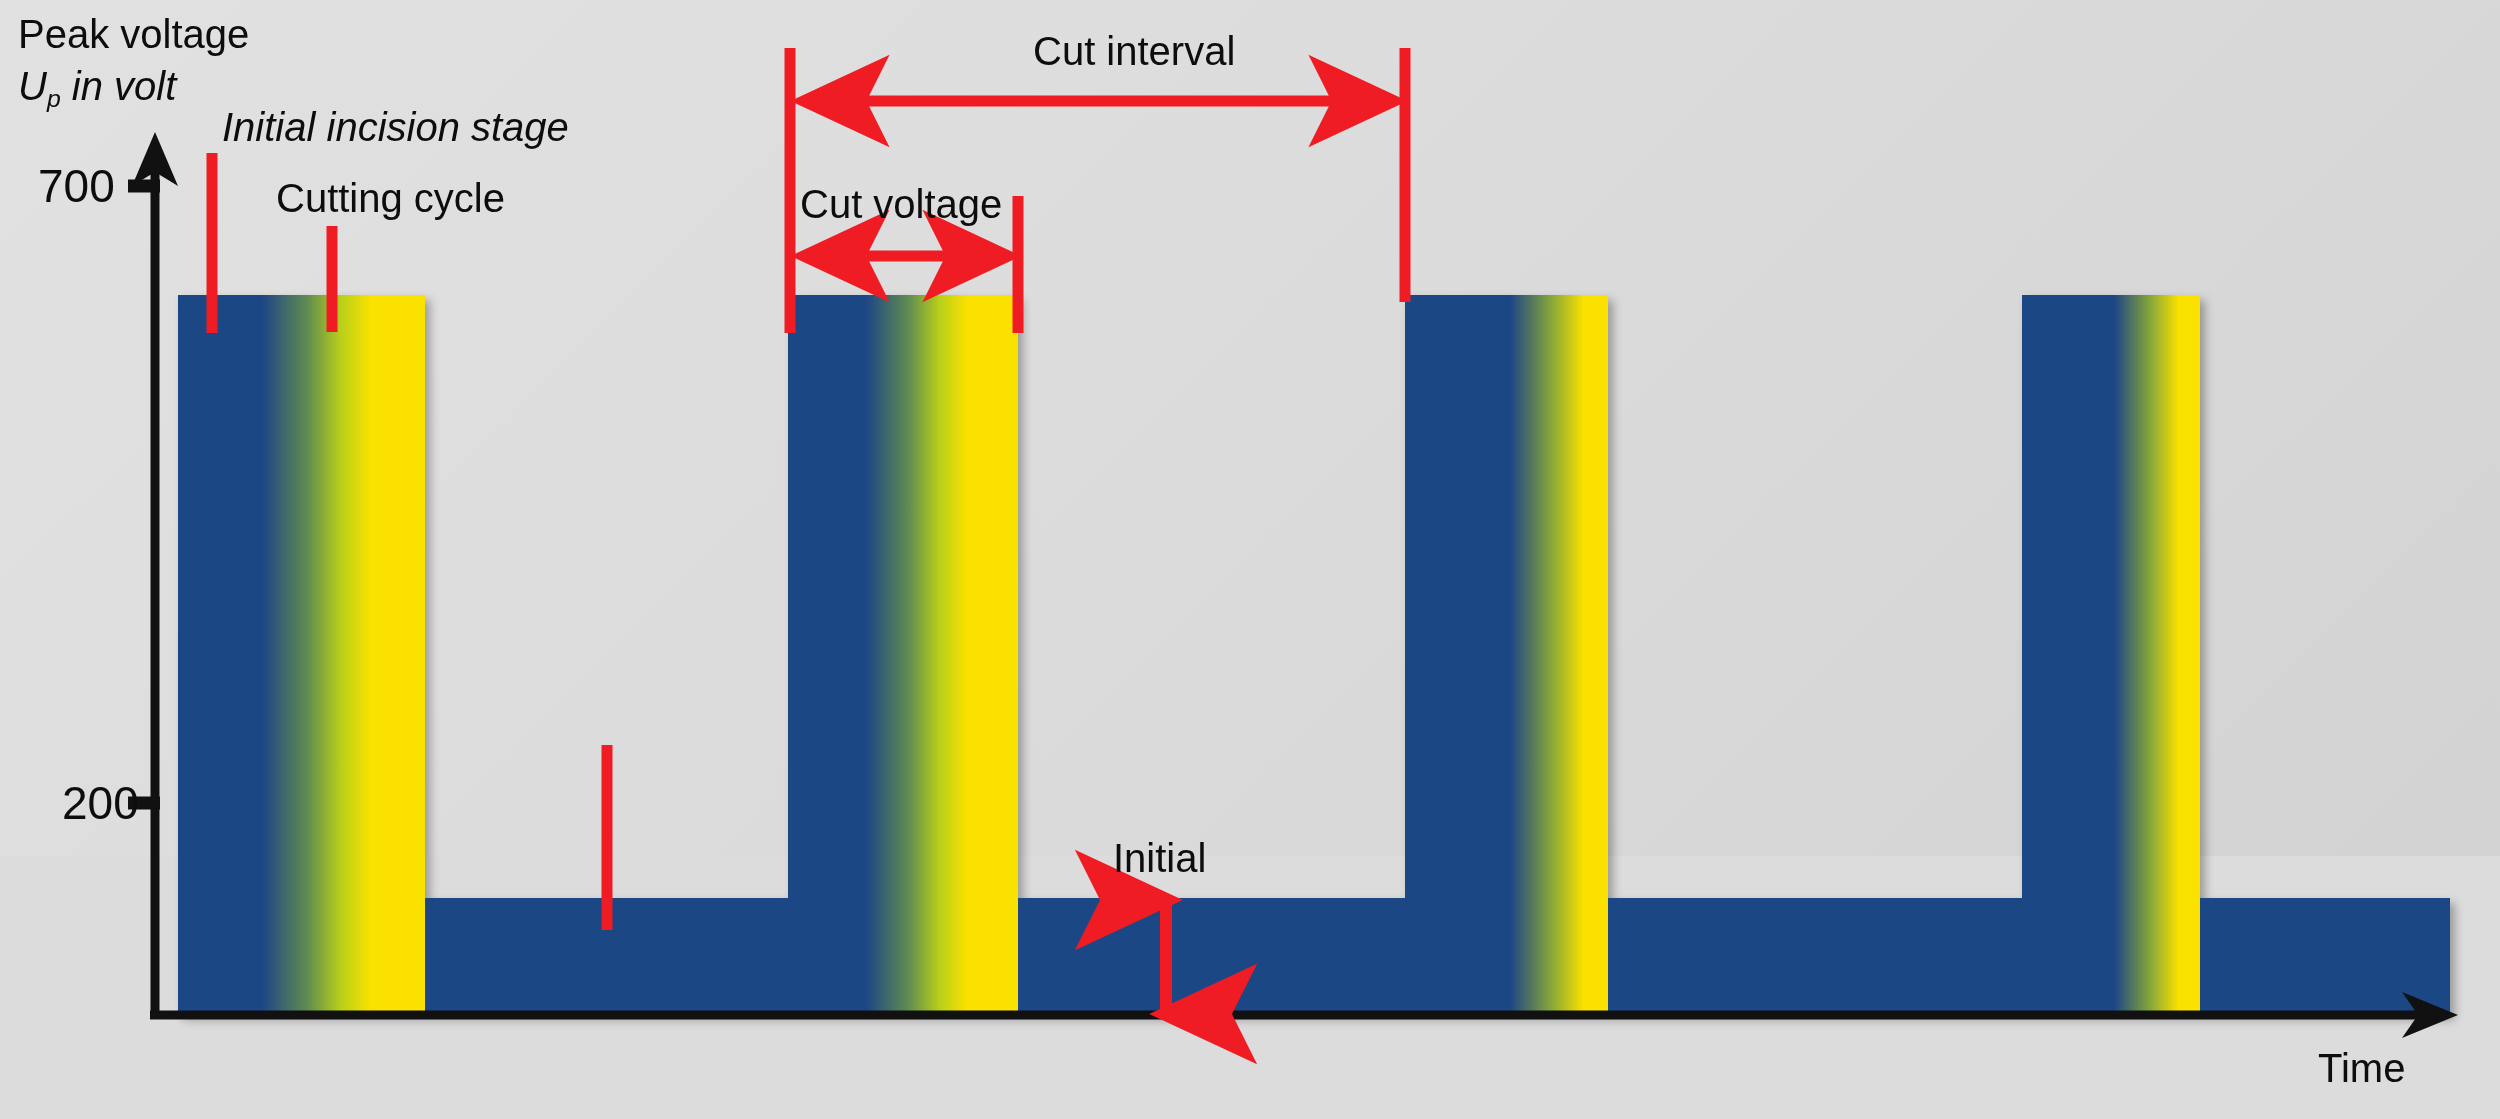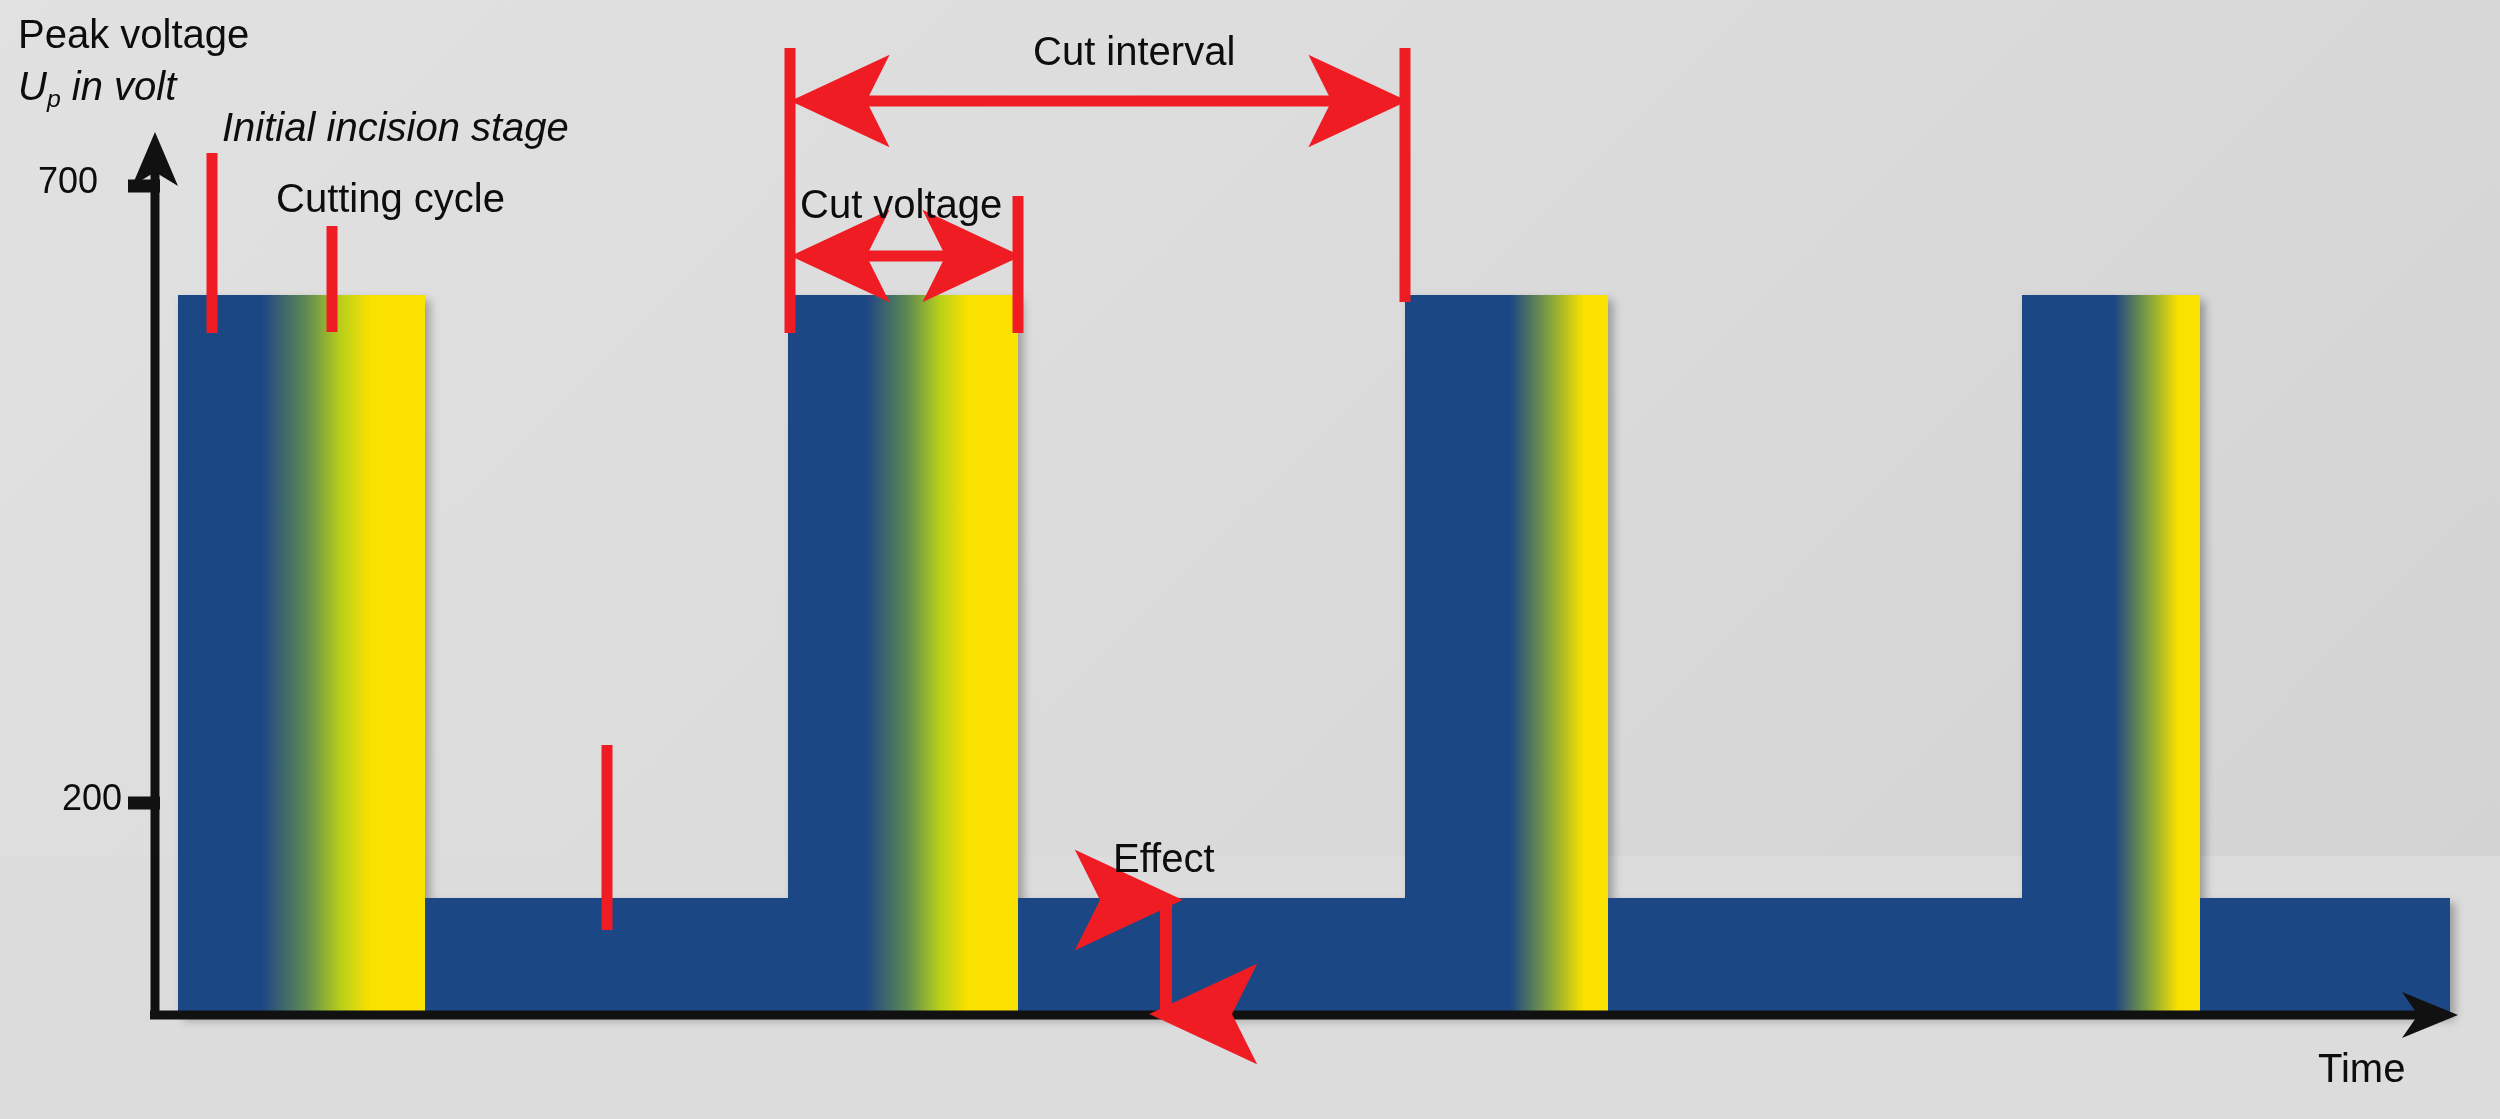--- a/index.html
+++ b/index.html
@@ -16,21 +16,21 @@
   }
   svg.layer{position:absolute;left:0;top:0;width:2500px;height:1119px;}
   .lbl{
     position:absolute;
     color:#0d0d0d;
     font-size:40px;
     line-height:1.12;
     white-space:nowrap;
     font-family:"Liberation Sans",sans-serif;
   }
-  .lbl.tick{font-size:36px;}
+  .lbl.tick{font-size:46px;}
   .lbl sub{font-size:0.62em;vertical-align:-0.28em;}
 </style>
 </head>
 <body>
 
 <div id="stage">
 
   <svg class="layer" viewBox="0 0 2500 1119">
     <defs>
       <linearGradient id="cutgrad" x1="0" y1="0" x2="1" y2="0">
@@ -125,15 +125,15 @@
 
   <div class="lbl" style="left:222px;top:105px;font-style:italic;">Initial incision stage</div>
 
   <div class="lbl" style="left:276px;top:176px;">Cutting cycle</div>
 
 
   <div class="lbl" style="left:1033px;top:29px;">Cut interval</div>
 
   <div class="lbl" style="left:800px;top:182px;">Cut voltage</div>
 
-  <div class="lbl" style="left:1113px;top:836px;">Effect</div>
+  <div class="lbl" style="left:1113px;top:836px;">Initial</div>
 
 </div>
 
 </body></html>

